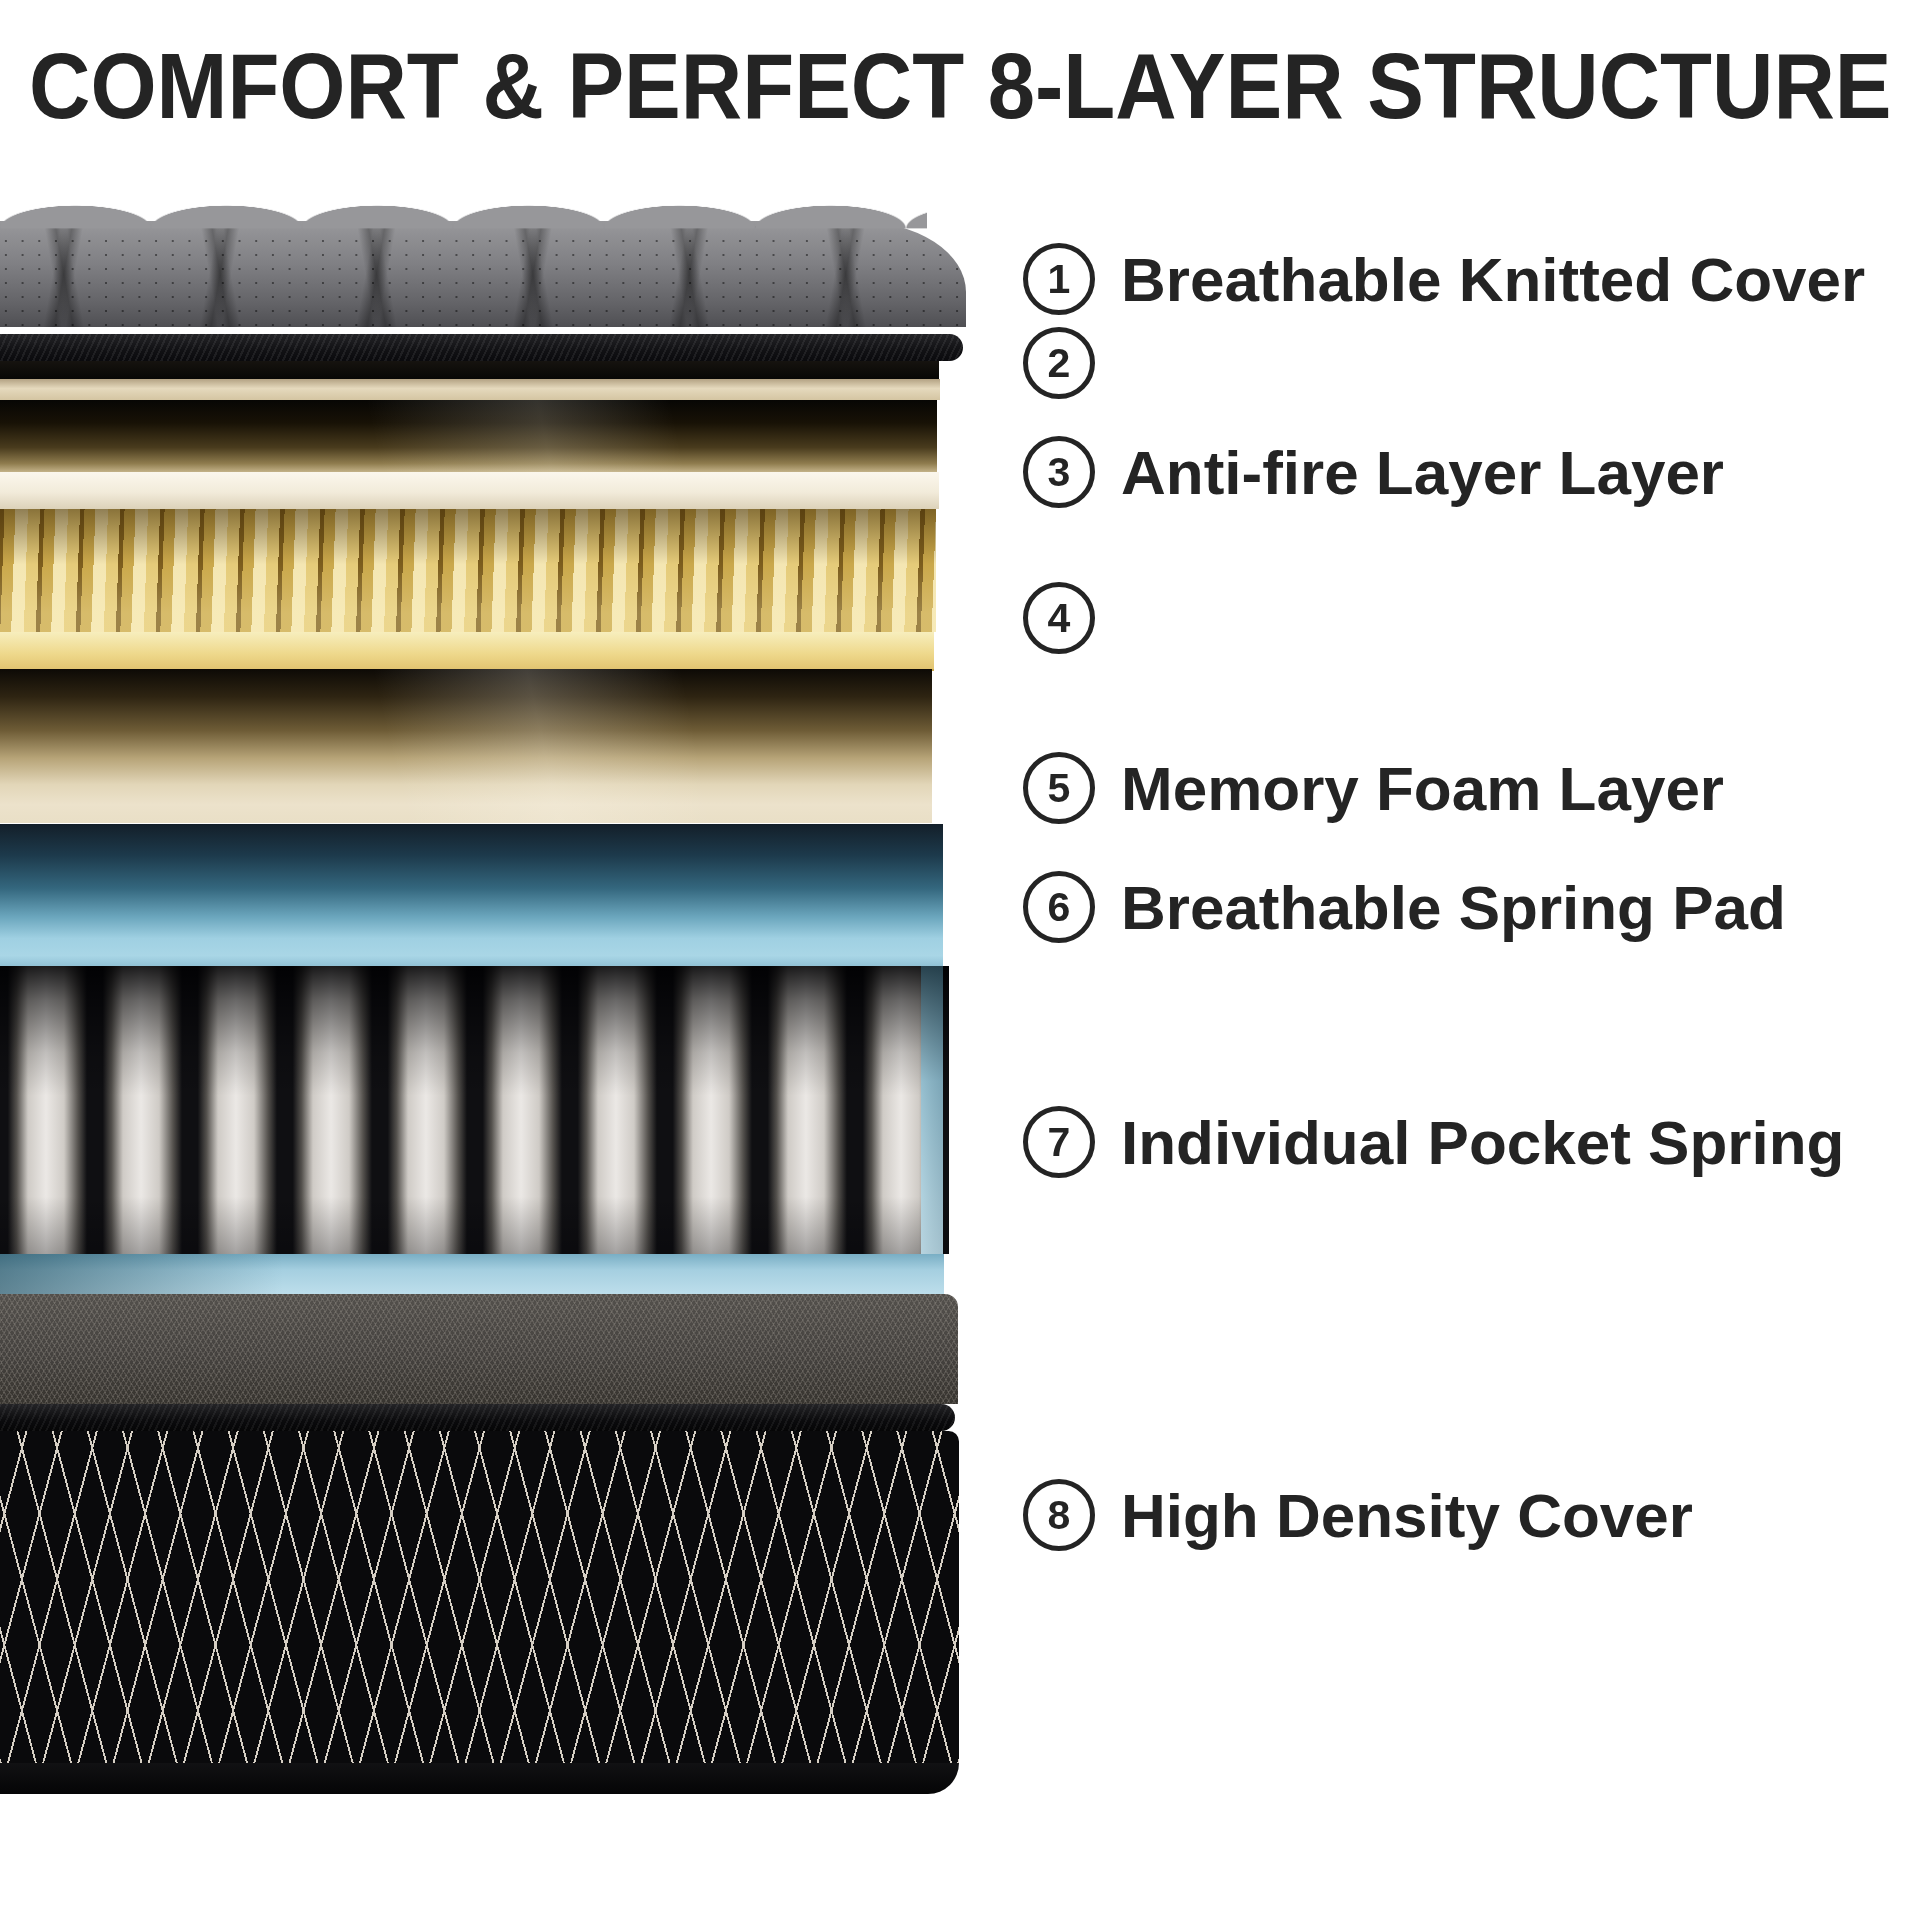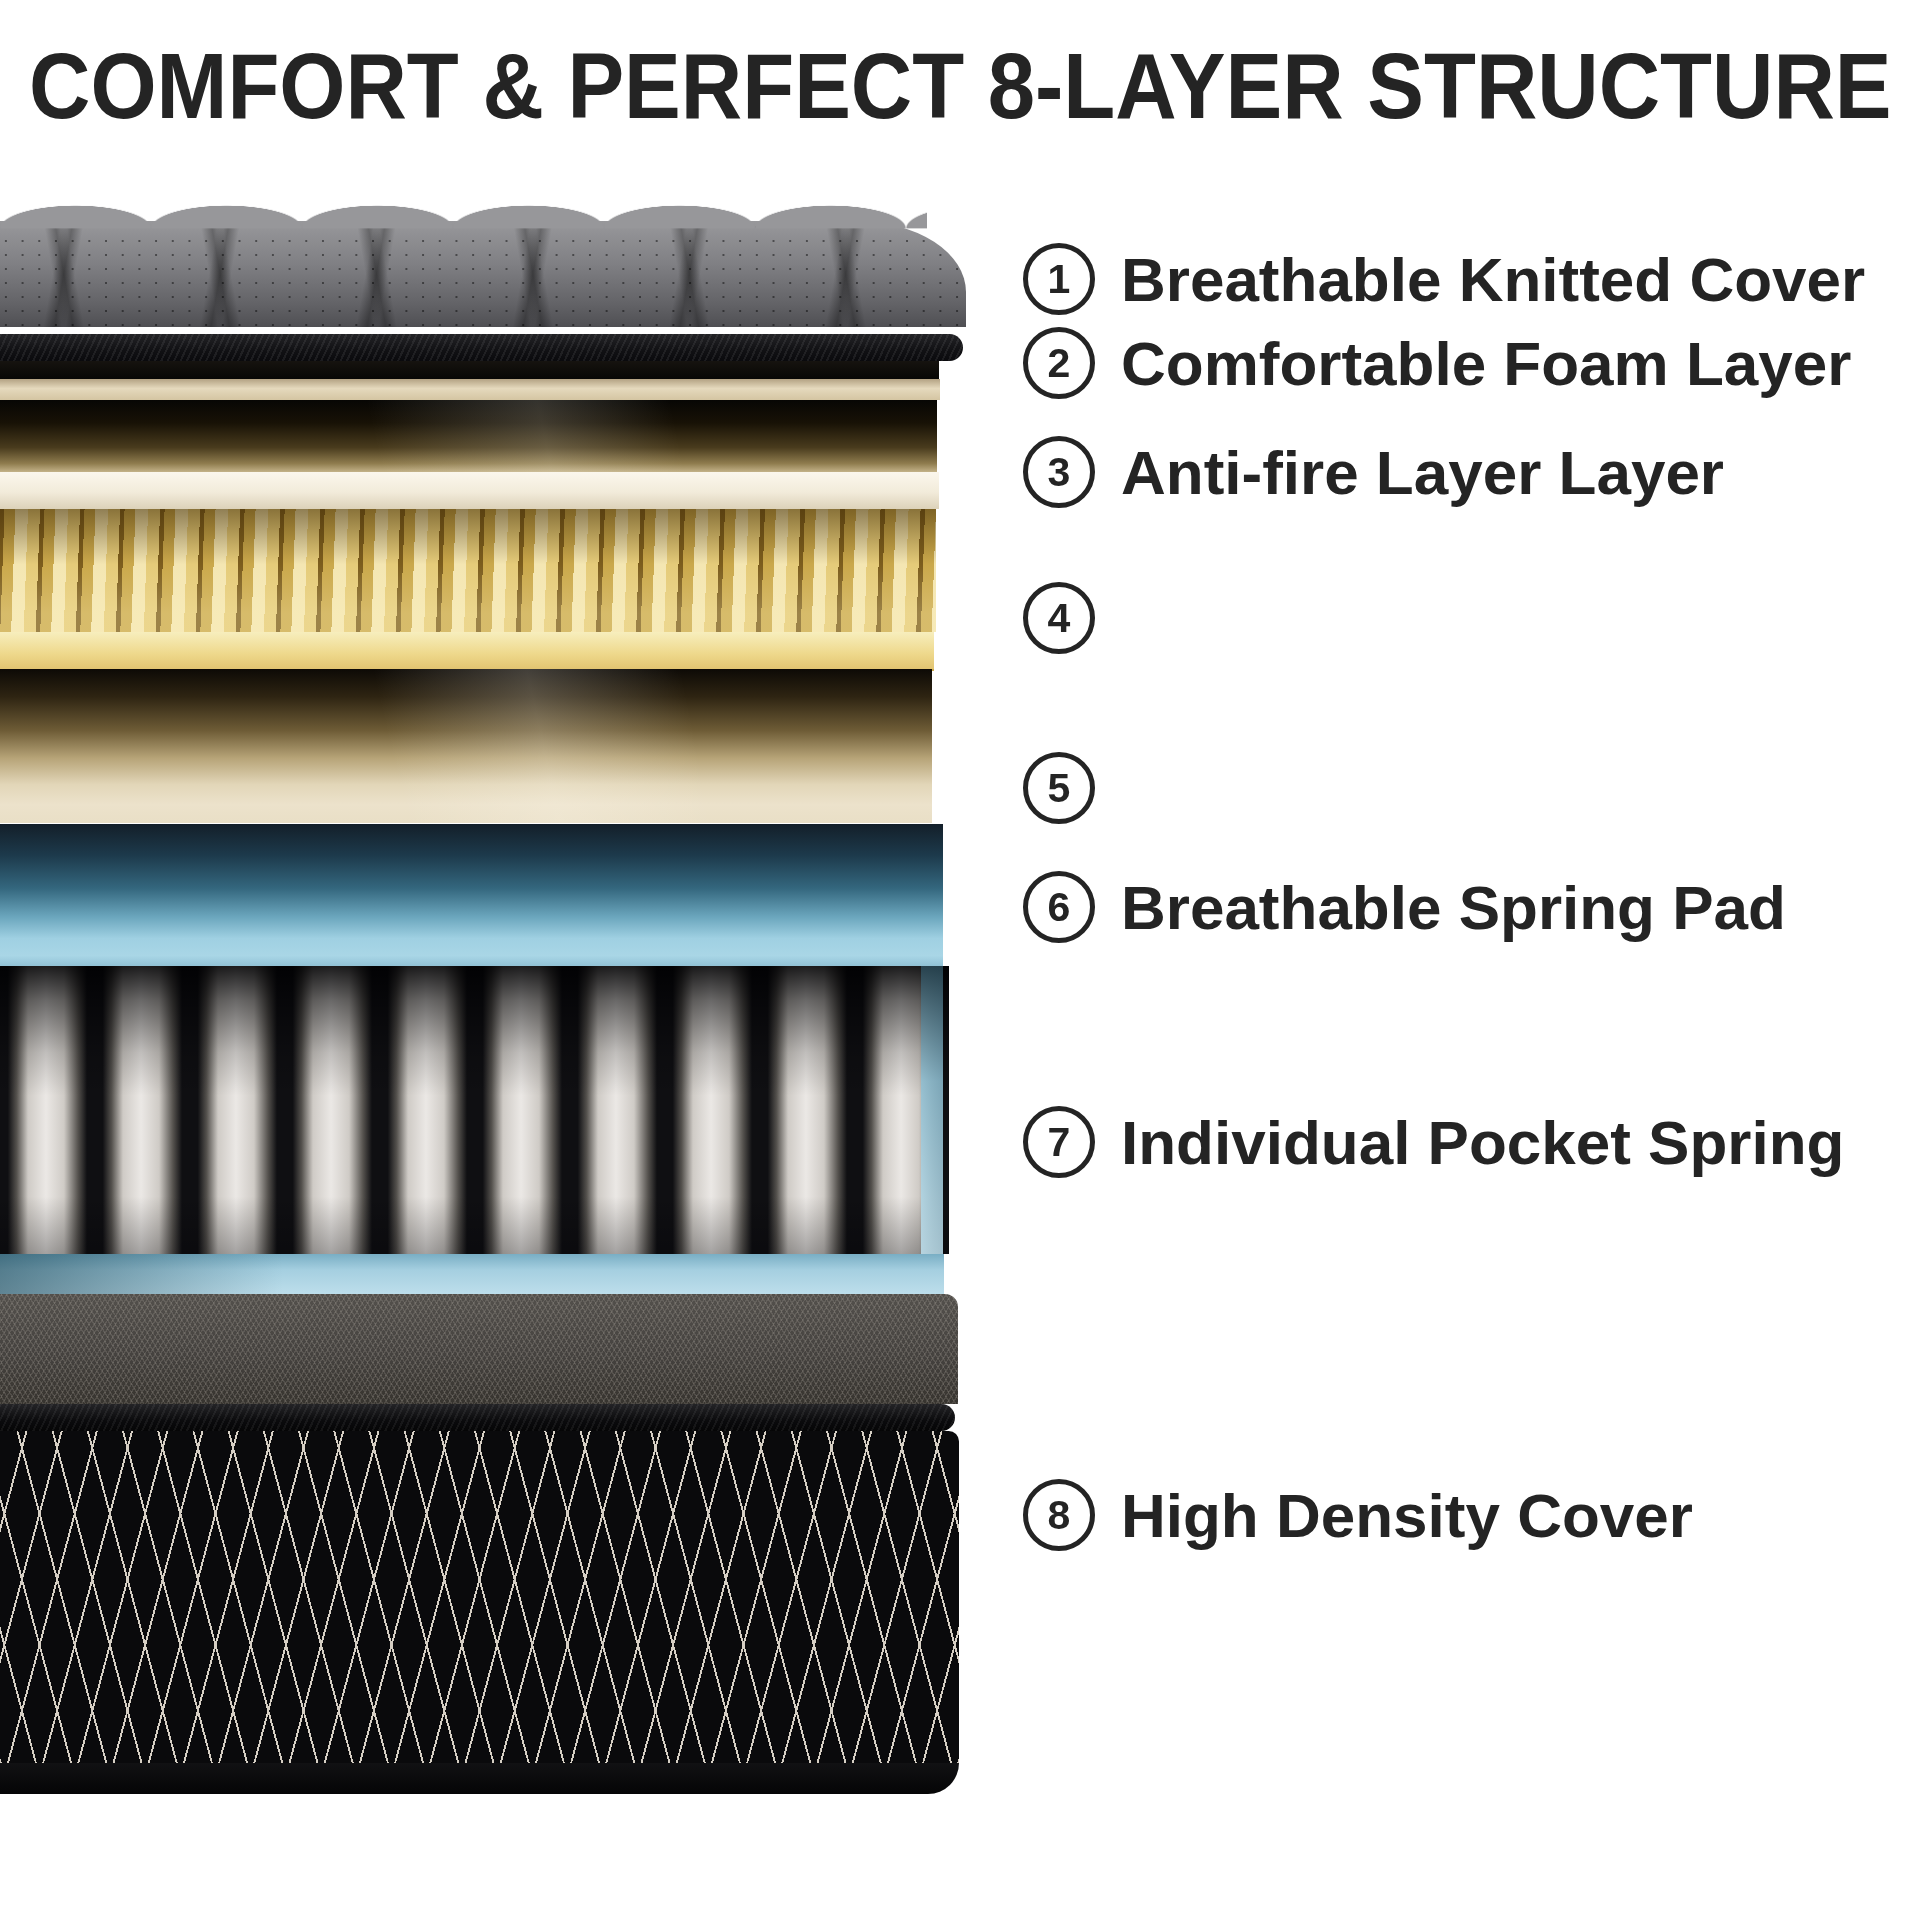--- a/index.html
+++ b/index.html
@@ -177,31 +177,31 @@
     <div class="base-foot"></div>
   </div>
 
   <ul class="labels">
     <li class="label" style="top:243px">
       <span class="num">1</span>
       <span class="txt">Breathable Knitted Cover</span>
     </li>
     <li class="label" style="top:327px">
       <span class="num">2</span>
-      <span class="txt">Comfortable Foam Layer</span>
     </li>
     <li class="label" style="top:436px">
       <span class="num">3</span>
       <span class="txt">Anti-fire Layer Layer</span>
     </li>
     <li class="label" style="top:582px">
       <span class="num">4</span>
     </li>
     <li class="label" style="top:752px">
       <span class="num">5</span>
+      <span class="txt">Memory Foam Layer</span>
     </li>
     <li class="label" style="top:871px">
       <span class="num">6</span>
       <span class="txt">Breathable Spring Pad</span>
     </li>
     <li class="label" style="top:1106px">
       <span class="num">7</span>
       <span class="txt">Individual Pocket Spring</span>
     </li>
     <li class="label" style="top:1479px">

